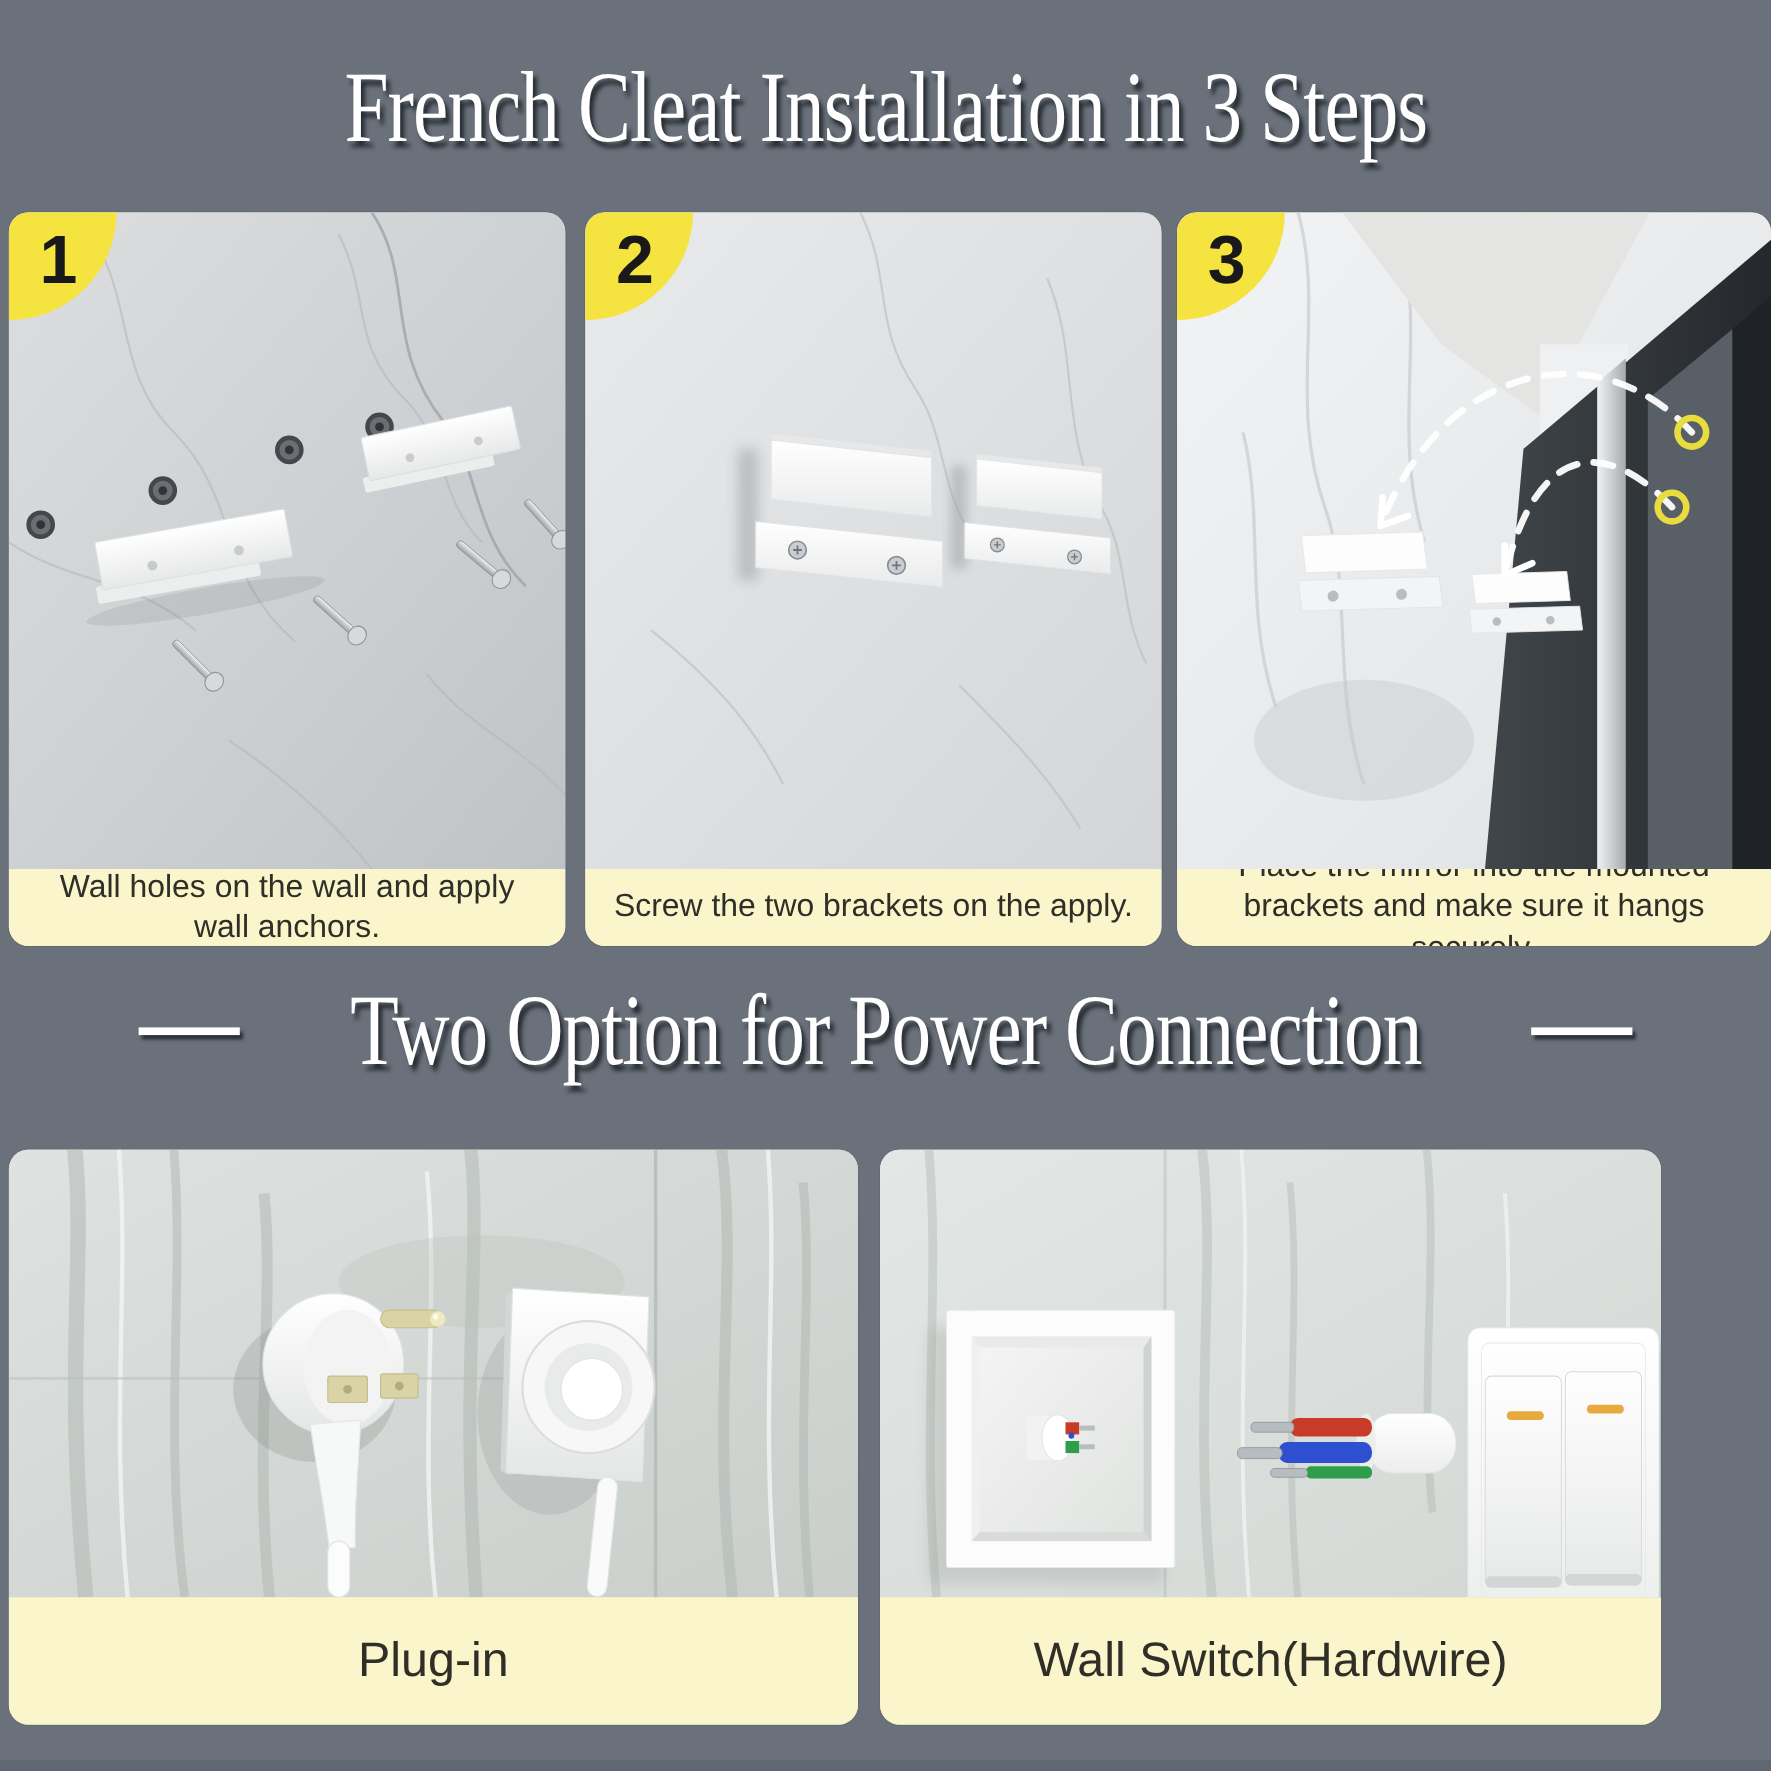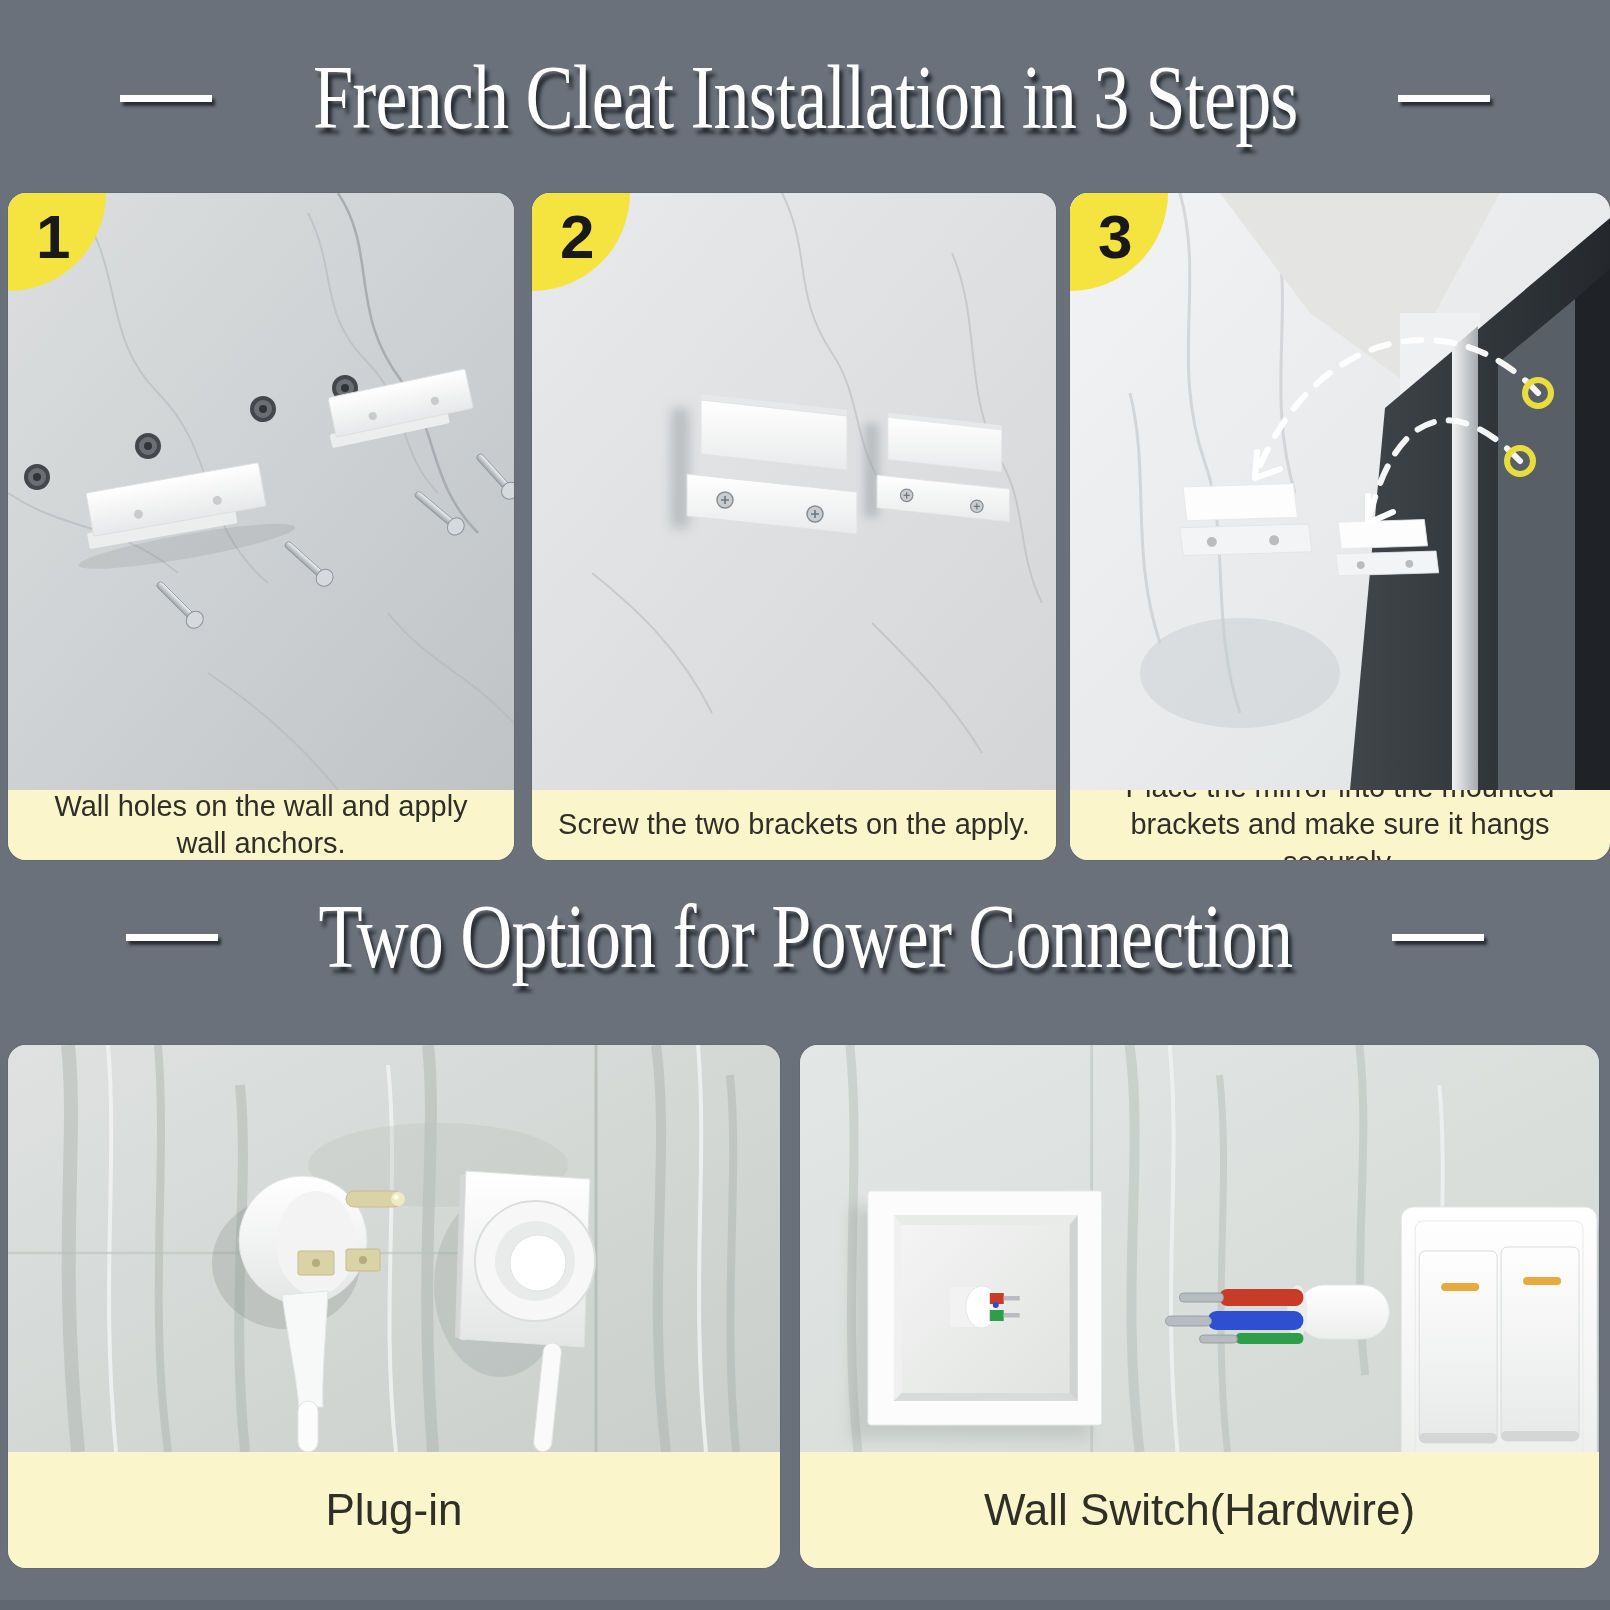--- a/index.html
+++ b/index.html
@@ -6,21 +6,21 @@
   body{font-family:"Liberation Sans", sans-serif; background:#4c525a;}
   #stage{position:relative; width:1610px; height:1610px; background:#6A717A; overflow:hidden;}
 
   
   .title-row{position:absolute; left:0; width:100%; display:flex; align-items:center; justify-content:center; gap:34px;}
   .title-row .dash{width:92px; height:7px; background:#ffffff; box-shadow:3px 4px 3px rgba(32,37,43,.85);}
   .title-text{display:inline-block; color:#ffffff; font-family:"Liberation Serif", serif; font-weight:400;
      font-size:82px; letter-spacing:-1px; white-space:nowrap;
      transform:scaleX(.88) scaleY(1.12); transform-origin:center;
      text-shadow:4px 5px 4px rgba(30,34,40,.9);}
-  #title-install{top:28px; height:140px;}
+  #title-install{top:28px; height:140px;flex-direction:column;}
   #title-power{top:872px; height:130px;}
 
   
   .panel{position:absolute; border-radius:18px; overflow:hidden; display:flex; flex-direction:column; background:#d5d7d9;
      box-shadow:0 0 0 1px rgba(0,0,0,.06);}
   .photo{flex:1 1 auto; position:relative;}
   .photo svg{display:block; width:100%; height:100%;}
   .caption{flex:0 0 auto; background:#FAF5CB; color:#2F2F27; display:flex; align-items:center; justify-content:center;
      text-align:center; line-height:1.28;}
   .row1-caption{height:70px; font-size:29px; padding:0 24px;}
@@ -29,21 +29,21 @@
   
   .badge{position:absolute; top:0; left:0; width:98px; height:98px; background:#F5E340;
      border-bottom-right-radius:100%; border-top-left-radius:18px; z-index:5;}
   .badge span{display:block; margin:8px 0 0 28px; font-size:62px; font-weight:700; color:#191919;}
 
   
   #panel-step1{top:193px; left:8px;    width:506px; height:667px;}
   #panel-step2{top:193px; left:532px;  width:524px; height:667px;}
   #panel-step3{top:193px; left:1070px; width:540px; height:667px;}
   #panel-plugin{top:1045px; left:8px;   width:772px; height:523px;}
-  #panel-hardwire{top:1045px; left:800px; width:799px; height:523px;}
+  #panel-hardwire{top:1045px; left:800px; width:710px; height:523px;}
 
   .bottom-crop{position:absolute; bottom:0; left:0; width:100%; height:10px; background:#565d66; opacity:.5;}
 </style>
 </head>
 <body>
 
 <div id="stage">
 
   <div class="title-row" id="title-install">
     <div class="dash"></div>

